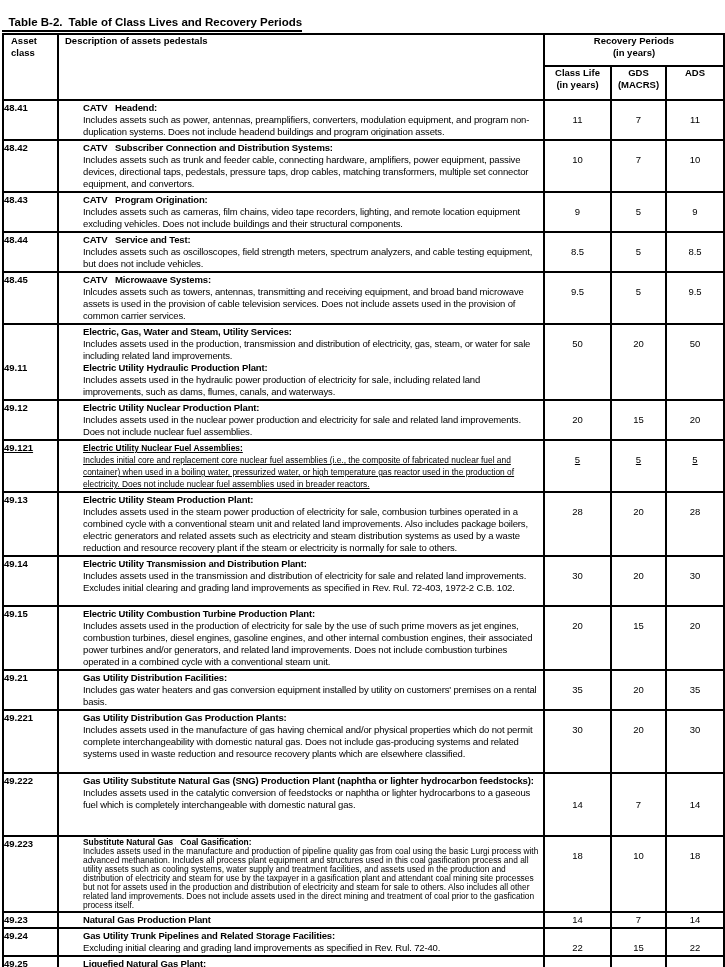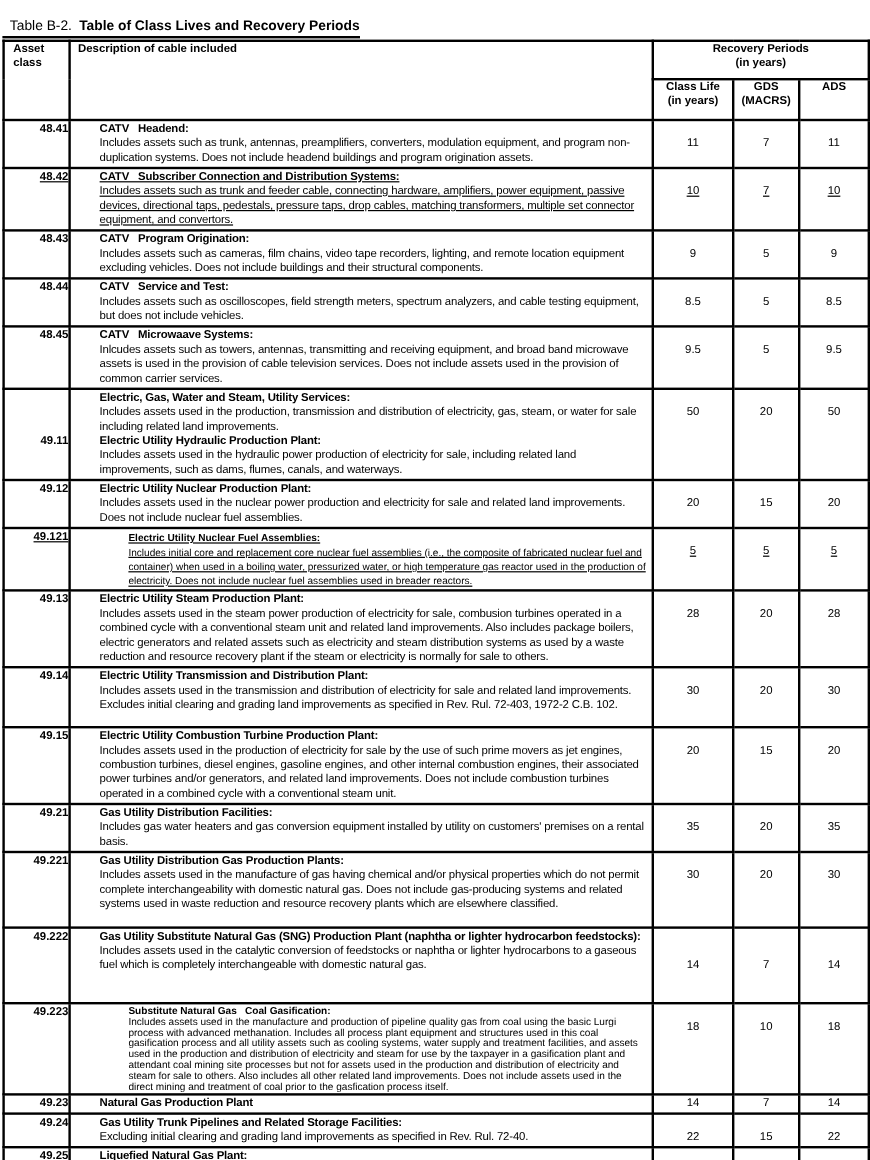--- a/index.html
+++ b/index.html
@@ -3,47 +3,47 @@
 <meta charset="utf-8">
 <style>
   * { margin:0; padding:0; box-sizing:border-box; }
   html,body { width:725px; background:#fff; color:#000;
     font-family:"Liberation Sans", sans-serif; }
   body { height:967px; overflow:hidden; }
 
   .page-title { margin:1px 0 0 2px; display:inline-block;
     border-bottom:2px solid #000; padding-bottom:1px;
     font-size:11.5px; line-height:14px; white-space:pre; }
-  .page-title .prefix { font-weight:normal;text-align:right; }
+  .page-title .prefix { font-weight:bold;text-align:right; }
   .page-title .main { font-weight:bold; margin-left:6px; }
 
   table.b2 { border-collapse:collapse; table-layout:fixed; width:721px;
     margin-left:2px; margin-top:1px; }
   table.b2 td, table.b2 th { border:2px solid #000; vertical-align:top;
     font-size:9.5px; line-height:12px; }
 
   
   th { font-weight:bold; text-align:left; }
   th.h-asset { vertical-align:bottom; padding:0 0 2px 7px; }
   th.h-desc  { vertical-align:bottom; padding:0 0 2px 6px; }
   th.h-recovery { text-align:center; vertical-align:middle; font-size:10px;
     line-height:11px; height:32px; }
   th.h-sub { text-align:center; vertical-align:middle; font-size:9.5px;
     line-height:11px; height:34px; }
   th.h-ads { vertical-align:bottom; padding-bottom:4px; }
 
   
-  td.asset { text-align:right; font-weight:bold; padding-top:1px;
+  td.asset { text-align:left; font-weight:bold; padding-top:1px;
     font-size:9.5px; }
   td.desc { padding:1px 4px 1px 24px; }
   td.desc .heading { font-weight:bold; white-space:pre-wrap;
     letter-spacing:-0.15px; }
   td.desc .btext { letter-spacing:-0.15px; }
   td.desc.small { font-size:8.4px; line-height:12px; }
-  td.desc.small .heading, td.desc.small .btext { letter-spacing:0;margin-left:24px; }
+  td.desc.small .heading, td.desc.small .btext { letter-spacing:0; }
   td.desc.tight { line-height:9px; }
   td.val { text-align:center; font-size:10px; }
 </style>
 </head>
 <body>
 
 
 
 <div class="page-title">
   <span class="prefix">Table B-2.</span><span class="main">Table of Class Lives and Recovery Periods</span>
@@ -57,21 +57,21 @@
       <col style="width:55px">
       <col style="width:58px">
   </colgroup>
   <thead>
     <tr>
       <th class="h-asset" rowspan="2">
         <div>Asset</div>
         <div>class</div>
       </th>
       <th class="h-desc" rowspan="2">
-        <div>Description of cable included</div>
+        <div>Description of assets pedestals</div>
       </th>
       <th class="h-recovery" colspan="3">
         <div>Recovery Periods</div>
         <div>(in years)</div>
       </th>
     </tr>
     <tr>
       <th class="h-sub">
         <div>Class Life</div>
         <div>(in years)</div>
@@ -84,28 +84,28 @@
         <div>ADS</div>
       </th>
     </tr>
   </thead>
   <tbody>
       <tr style="height: 37px;">
     <td class="asset"><span class="asset-num">48.41</span></td>
     <td class="desc">
           <div>
             <div class="heading">CATV   Headend:</div>
-            <div class="btext">Includes assets such as trunk, antennas, preamplifiers, converters, modulation equipment, and program non-duplication systems. Does not include headend buildings and program origination assets.</div>
+            <div class="btext">Includes assets such as power, antennas, preamplifiers, converters, modulation equipment, and program non-duplication systems. Does not include headend buildings and program origination assets.</div>
           </div>
         </td>
     <td class="val" style="padding-top: 13px;">11</td>
     <td class="val" style="padding-top: 13px;">7</td>
     <td class="val" style="padding-top: 13px;">11</td>
   </tr>
-      <tr style="height: 50px; text-decoration: underline;">
+      <tr style="height: 50px;">
     <td class="asset"><span class="asset-num">48.42</span></td>
     <td class="desc">
           <div>
             <div class="heading">CATV   Subscriber Connection and Distribution Systems:</div>
             <div class="btext">Includes assets such as trunk and feeder cable, connecting hardware, amplifiers, power equipment, passive devices, directional taps, pedestals, pressure taps, drop cables, matching transformers, multiple set connector equipment, and convertors.</div>
           </div>
         </td>
     <td class="val" style="padding-top: 13px;">10</td>
     <td class="val" style="padding-top: 13px;">7</td>
     <td class="val" style="padding-top: 13px;">10</td>

